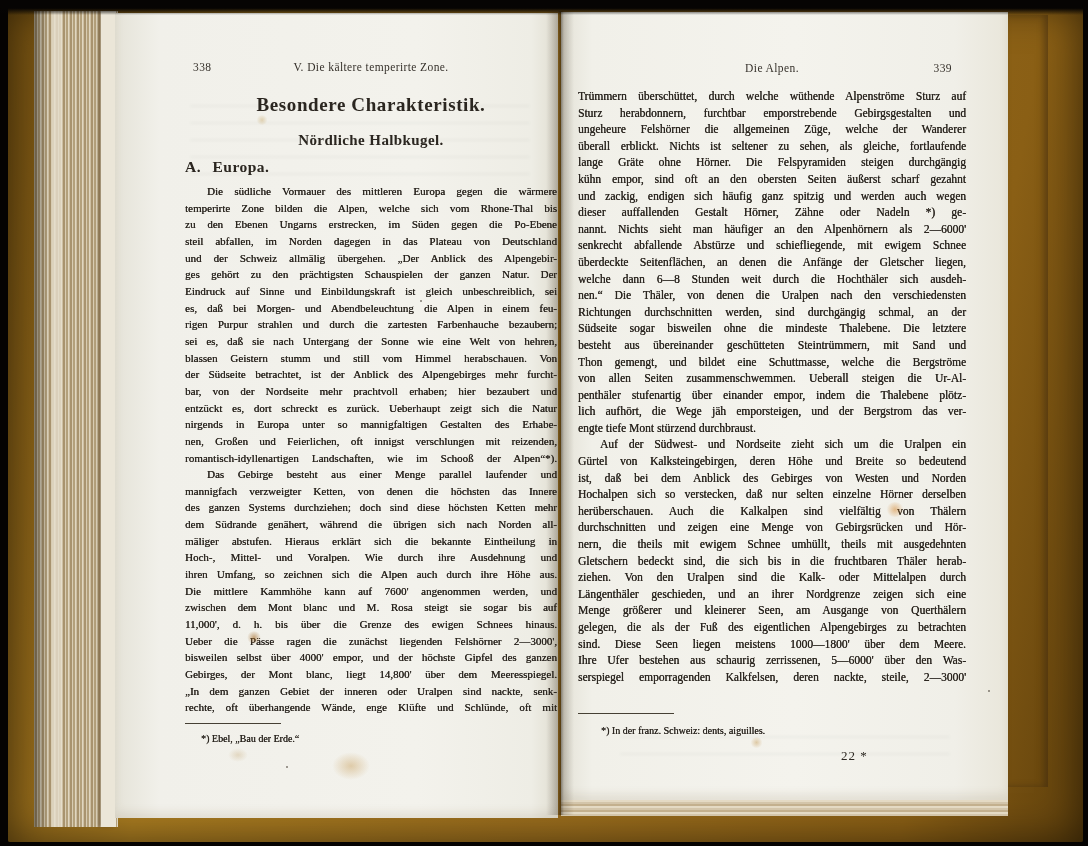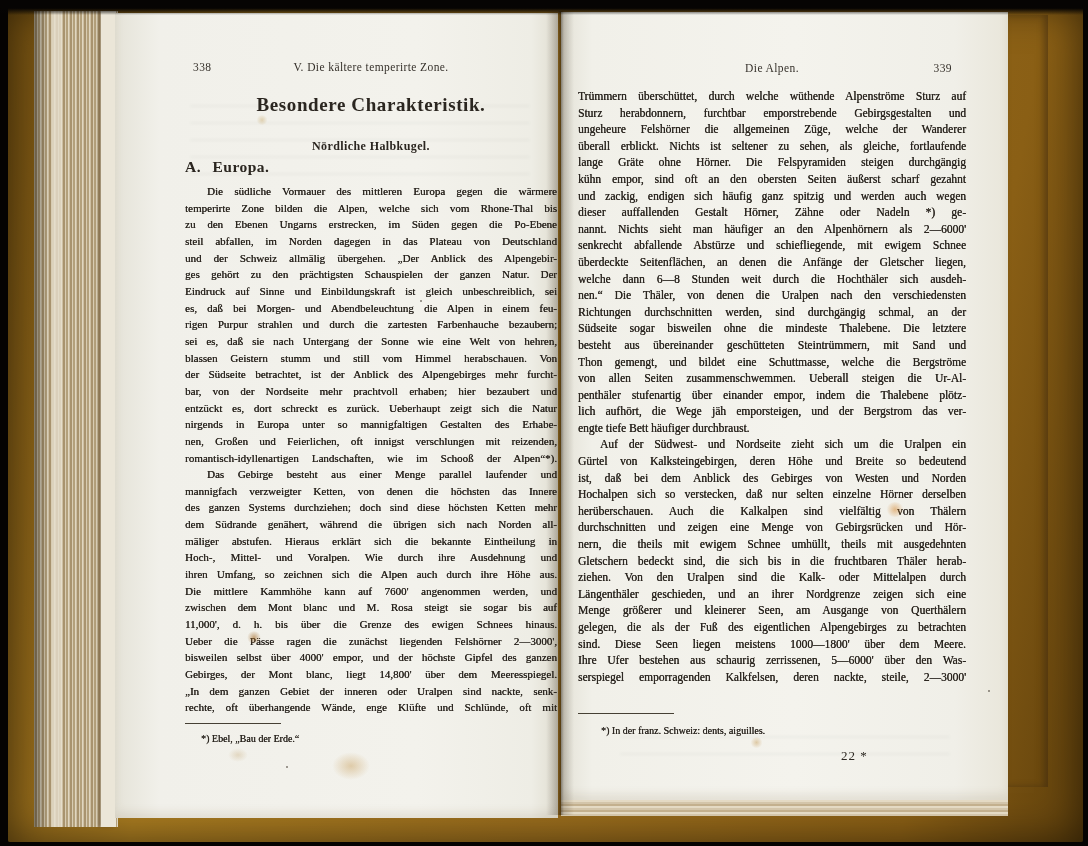--- a/index.html
+++ b/index.html
@@ -58,22 +58,22 @@
   
   .pg-header{position:absolute;height:16px;font-size:11.5px;letter-spacing:.4px;color:#35302a;}
   .page-left .pg-header{left:70px;top:48px;width:372px;}
   .page-right .pg-header{left:17px;top:50px;width:388px;}
   .pg-header .title{display:block;text-align:center;}
   .pg-header .num{position:absolute;top:0;}
   .page-left .pg-header .num{left:8px;}
   .page-right .pg-header .num{right:14px;}
   .h1{position:absolute;left:70px;top:81px;width:372px;text-align:center;
       font-size:19px;font-weight:bold;letter-spacing:.6px;}
-  .h2{position:absolute;left:70px;top:126px;width:372px;text-align:center;
-      font-size:12px;font-weight:bold;letter-spacing:.4px;}
+  .h2{position:absolute;left:70px;top:119px;width:372px;text-align:center;
+      font-size:15px;font-weight:bold;letter-spacing:.4px;}
   .h3{position:absolute;left:70px;top:145px;width:372px;text-align:left;
       font-size:15.5px;font-weight:bold;word-spacing:7px;letter-spacing:.5px;}
   .body-col{position:absolute;}
   .page-left .body-col{left:70px;top:170px;width:372px;font-size:11px;line-height:16.65px;}
   .page-right .body-col{left:17px;top:76px;width:388px;font-size:11.5px;line-height:16.6px;}
   .para{margin:0;}
   .line{text-align:justify;text-align-last:justify;white-space:nowrap;
         text-shadow:0.25px 0 0 currentColor;}
   .line.last{text-align-last:left;}
   .para.indent .line:first-child{text-indent:22px;}
@@ -187,21 +187,21 @@
           <div class="line">überdeckte Seitenflächen, an denen die Anfänge der Gletscher liegen,</div>
           <div class="line">welche dann 6—8 Stunden weit durch die Hochthäler sich ausdeh-</div>
           <div class="line">nen.“ Die Thäler, von denen die Uralpen nach den verschiedensten</div>
           <div class="line">Richtungen durchschnitten werden, sind durchgängig schmal, an der</div>
           <div class="line">Südseite sogar bisweilen ohne die mindeste Thalebene. Die letztere</div>
           <div class="line">besteht aus übereinander geschütteten Steintrümmern, mit Sand und</div>
           <div class="line">Thon gemengt, und bildet eine Schuttmasse, welche die Bergströme</div>
           <div class="line">von allen Seiten zusammenschwemmen. Ueberall steigen die Ur-Al-</div>
           <div class="line">penthäler stufenartig über einander empor, indem die Thalebene plötz-</div>
           <div class="line">lich aufhört, die Wege jäh emporsteigen, und der Bergstrom das ver-</div>
-          <div class="line last">engte tiefe Bett häufiger durchbraust.</div>
+          <div class="line last">engte tiefe Mont stürzend durchbraust.</div>
         </div>
         <div class="para indent">
           <div class="line">Auf der Südwest- und Nordseite zieht sich um die Uralpen ein</div>
           <div class="line">Gürtel von Kalksteingebirgen, deren Höhe und Breite so bedeutend</div>
           <div class="line">ist, daß bei dem Anblick des Gebirges von Westen und Norden</div>
           <div class="line">Hochalpen sich so verstecken, daß nur selten einzelne Hörner derselben</div>
           <div class="line">herüberschauen. Auch die Kalkalpen sind vielfältig von Thälern</div>
           <div class="line">durchschnitten und zeigen eine Menge von Gebirgsrücken und Hör-</div>
           <div class="line">nern, die theils mit ewigem Schnee umhüllt, theils mit ausgedehnten</div>
           <div class="line">Gletschern bedeckt sind, die sich bis in die fruchtbaren Thäler herab-</div>

